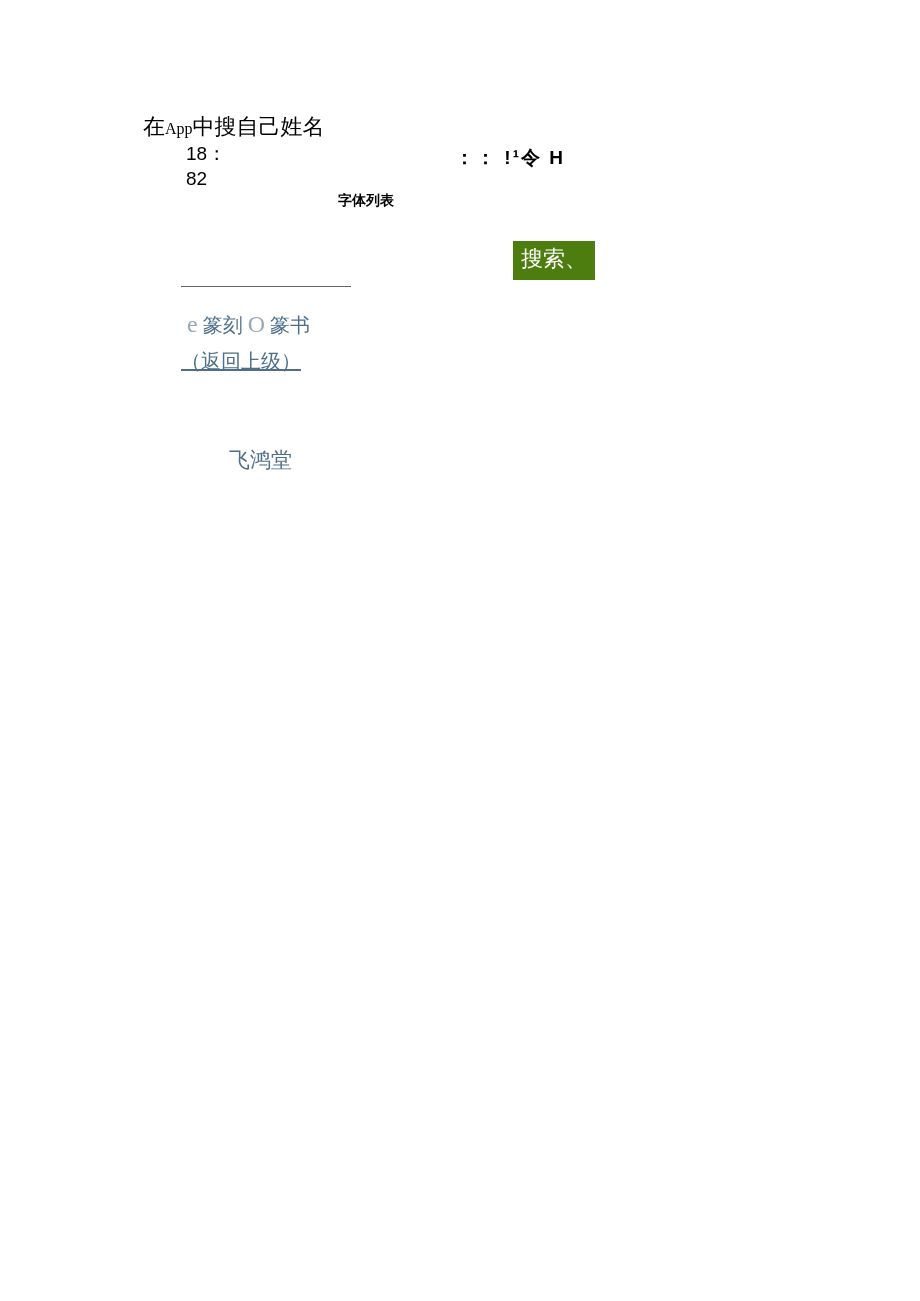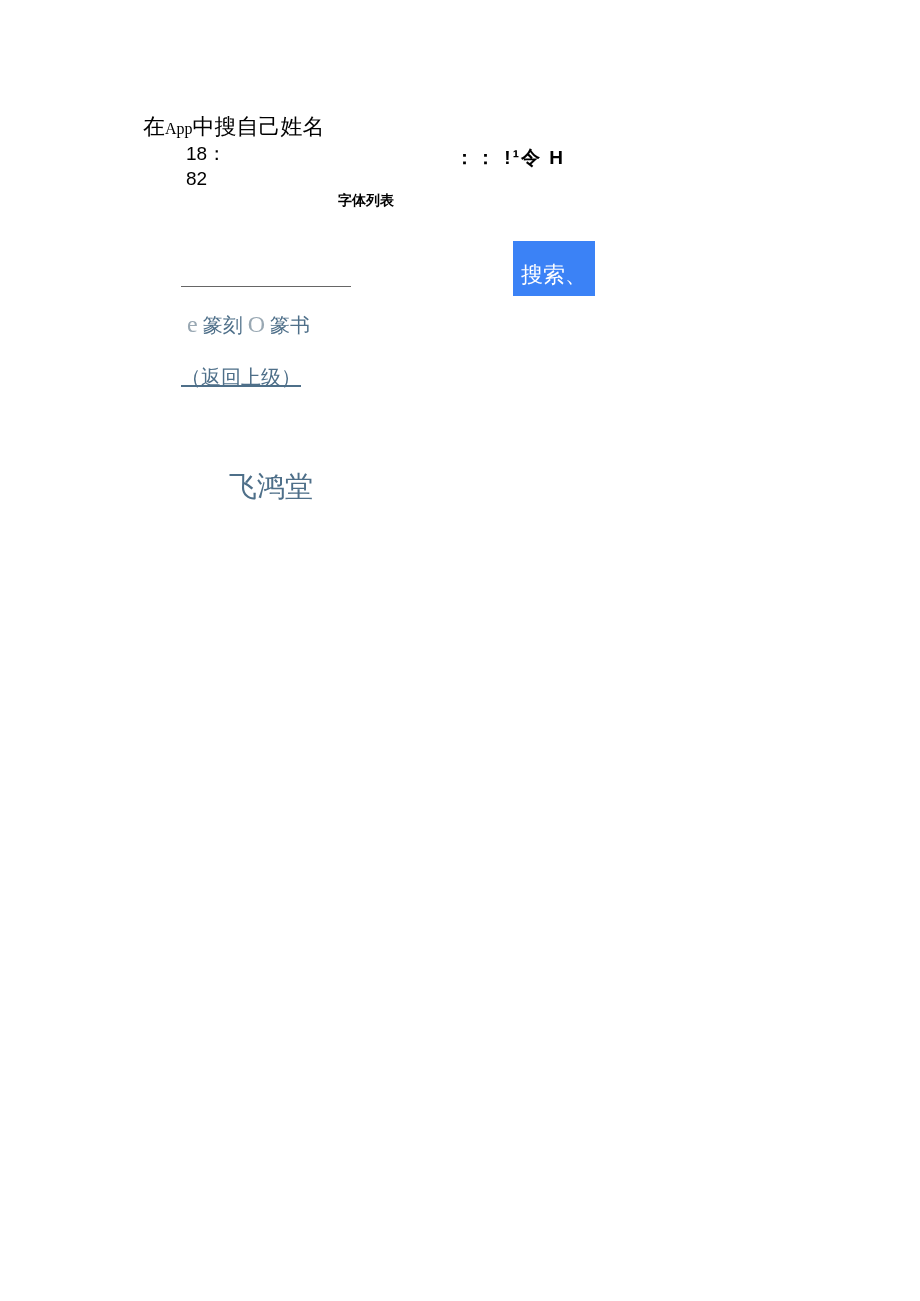--- a/index.html
+++ b/index.html
@@ -50,25 +50,25 @@
       font-family: "SimHei", "Heiti SC", sans-serif;
       font-size: 14px;
       font-weight: bold;
       color: #000;
       margin-left: 24px;
     }
     .search-button {
       position: absolute;
       left: 513px;
       top: 241px;
-      background: #3b82f6;
+      background: #4d7c0f;
       color: #ffffff;
       font-family: "SimSun", serif;
       font-size: 22px;
-      padding: 23px 8px 10px 8px;
+      padding: 7px 8px 10px 8px;
       line-height: 1;
       border: none;
       cursor: pointer;
     }
     .underline {
       position: absolute;
       left: 181px;
       top: 286px;
       width: 170px;
       border-bottom: 1px solid #666;
@@ -89,28 +89,27 @@
       color: #99a8b3;
     }
     .return-link {
       position: absolute;
       left: 181px;
       top: 348px;
       color: #4e6f89;
       font-size: 20px;
       text-decoration: underline;
       cursor: pointer;
-      margin-top: 16px;
     }
     .font-name-link {
       position: absolute;
       left: 229px;
-      top: 468px;
+      top: 446px;
       color: #4e6f89;
-      font-size: 28px;
+      font-size: 21px;
       cursor: pointer;
     }
   </style>
 </head>
 <body>
 
 <div class="header-line">
   <span>在</span><span class="app-text">App</span><span>中搜自己姓名</span>
 </div>
 

